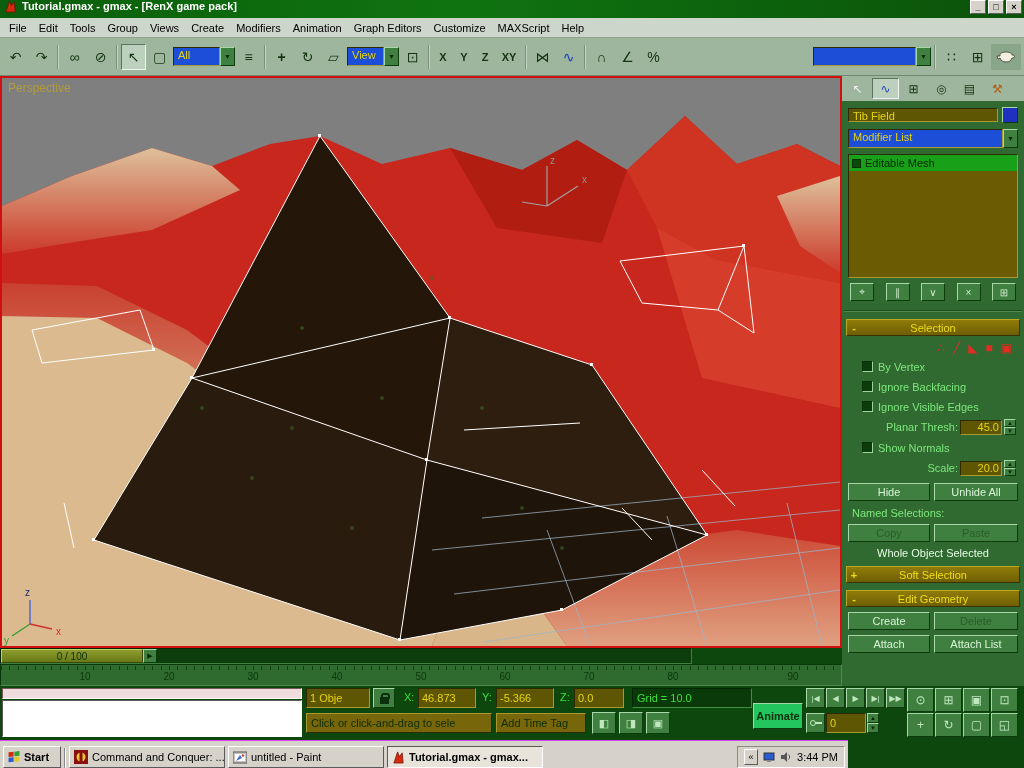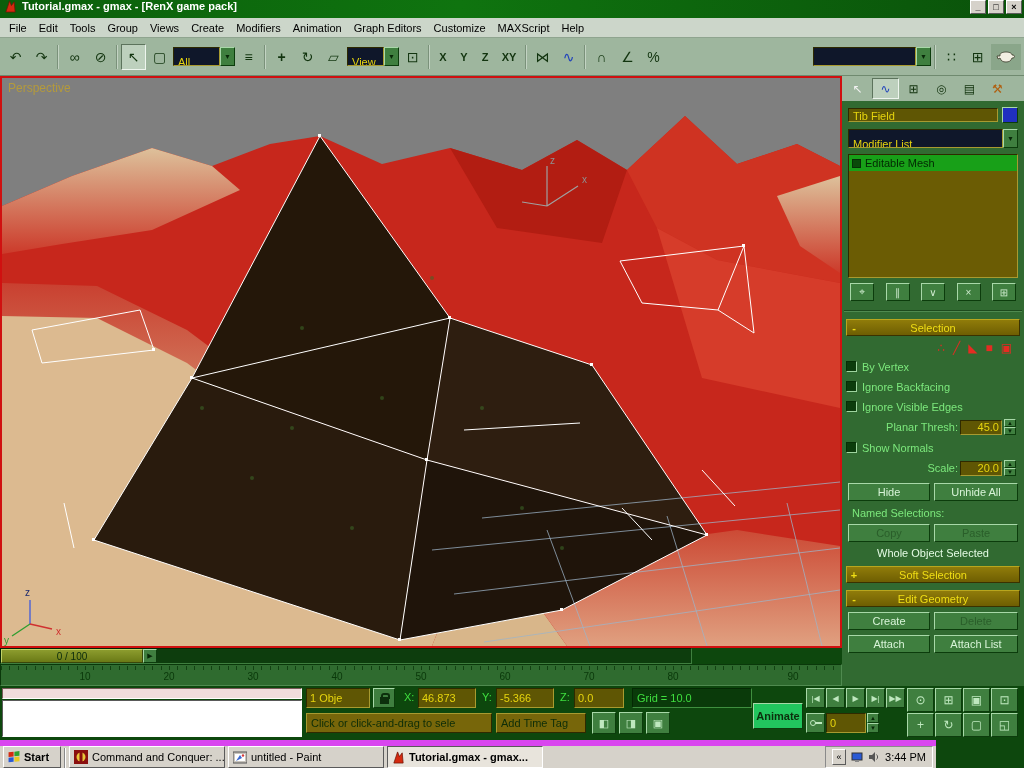--- a/index.html
+++ b/index.html
@@ -17,21 +17,21 @@
 .menu-item{padding:2px 6px}
 
 
 .toolbar{position:absolute;left:0;top:38px;width:1024px;height:38px;background:#9eb69e;border-bottom:1px solid #6f8a6f;display:flex;align-items:center;padding:0 3px;gap:1px}
 .tbtn{width:25px;height:26px;border:1px solid transparent;color:#12340f;font-size:14px;display:flex;align-items:center;justify-content:center;flex:none}
 .tbtn.pressed{background:#bdd0bd;border-color:#5c735c #eef5ee #eef5ee #5c735c}
 .tbtn .blue{color:#2244bb}
 .tsep{width:2px;height:24px;border-left:1px solid #7a917a;border-right:1px solid #c3d3c3;margin:0 2px;flex:none}
 .tspacer{flex:1}
 .dd{display:flex;height:19px;align-items:stretch;flex:none}
-.dd-val{background:#0f172a;border:1px solid;border-color:#2e2a00 #a89a30 #a89a30 #2e2a00;color:#e6d40e;font-size:11px;padding:8px 4px;flex:1;white-space:nowrap;overflow:hidden}
+.dd-val{background:#1d4ed8;border:1px solid;border-color:#2e2a00 #a89a30 #a89a30 #2e2a00;color:#e6d40e;font-size:11px;padding:1px 4px;flex:1;white-space:nowrap;overflow:hidden}
 .dd-arrow{width:15px;background:#3f7f3f;border:1px solid;border-color:#a8d8a8 #0c3c0c #0c3c0c #a8d8a8;color:#082808;font-size:7px;display:flex;align-items:center;justify-content:center}
 .axis-btn{width:20px;height:22px;font-size:11px;font-weight:bold}
 
 
 .viewport{position:absolute;left:0;top:76px;width:842px;height:572px;border:2px solid #d01010;background:#7f7f7f}
 .vp-label{position:absolute;left:6px;top:3px;color:#b49a3c;font-size:12px;z-index:2}
 
 
 .cpanel{position:absolute;left:842px;top:76px;width:182px;height:610px;background:#316a31;font-size:11px;overflow:hidden}
 .cp-tabs{height:25px;background:#9eb69e;display:flex;align-items:center;padding:1px 2px;gap:1px}
@@ -46,21 +46,21 @@
 .stack{margin:6px 6px 0;height:124px;background:#6b5c04;border:1px solid;border-color:#2e2a00 #a89a30 #a89a30 #2e2a00;overflow:hidden}
 .stack-row{height:16px;background:#18a018;display:flex;align-items:center;gap:4px;padding:0 3px;color:#032803}
 .stack-ico{width:9px;height:9px;background:#0a4a0a;border:1px solid #063006;flex:none}
 .stack-bar{display:flex;justify-content:space-between;margin:5px 8px 0}
 .sbtn{width:24px;height:18px;background:#3f7f3f;border:1px solid;border-color:#a8d8a8 #0c3c0c #0c3c0c #a8d8a8;color:#cfeccf;font-size:10px;display:flex;align-items:center;justify-content:center}
 .divider{height:2px;border-top:1px solid #1d4a1d;border-bottom:1px solid #4f8a4f;margin:9px 2px 0}
 .rollout{margin:7px 4px 0;height:17px;background:linear-gradient(#907c0a,#6e5e02);border:1px solid;border-color:#b8a61e #3a3200 #3a3200 #b8a61e;color:#f0de14;display:flex;align-items:center;font-size:11px}
 .rh-sign{width:14px;text-align:center;font-weight:bold}
 .rh-title{flex:1;text-align:center;margin-right:14px}
 .subobj{display:flex;justify-content:flex-end;gap:8px;padding:5px 12px 1px;color:#e42c22;font-size:12px}
-.cb-row{display:flex;align-items:center;gap:5px;padding-left:4px;height:19px;margin-top:1px}
+.cb-row{display:flex;align-items:center;gap:5px;padding-left:20px;height:19px;margin-top:1px}
 .cb{width:11px;height:11px;background:#0c3c0c;border:1px solid;border-color:#063006 #9fd49f #9fd49f #063006;flex:none}
 .cb-label{color:#7ce87c}
 .val-row{display:flex;align-items:center;justify-content:flex-end;gap:2px;padding-right:8px;height:20px;margin-top:1px}
 .lbl{color:#7ce87c}
 .num-field{width:42px;height:15px;text-align:right;padding:0 2px}
 .spin{display:flex;flex-direction:column;width:12px}
 .spin i{font-style:normal;height:8px;font-size:6px;background:#3f7f3f;border:1px solid;border-color:#a8d8a8 #0c3c0c #0c3c0c #a8d8a8;color:#082808;display:flex;align-items:center;justify-content:center}
 .btn-row{display:flex;justify-content:center;gap:4px;margin-top:5px;padding:0 6px}
 .gbtn{height:18px;background:#3f7f3f;border:1px solid;border-color:#a8d8a8 #0c3c0c #0c3c0c #a8d8a8;color:#d8f4d8;font-size:11px;display:flex;align-items:center;justify-content:center}
 .gbtn.dim{color:#2a5e2a}
@@ -89,21 +89,21 @@
 .prow{display:flex;gap:1px}
 .navgrid{display:grid;grid-template-columns:repeat(4,27px);grid-auto-rows:24px;gap:1px}
 .navgrid .pbtn{width:27px;height:24px;font-size:12px}
 .animate{background:#22c55e;color:#0c2f0c;font-weight:bold}
 .lock-icon{width:9px;height:7px;background:#0c2f0c;position:relative;margin-top:4px}
 .lock-icon::before{content:"";position:absolute;left:1px;top:-4px;width:5px;height:4px;border:2px solid #0c2f0c;border-bottom:none;border-radius:3px 3px 0 0}
 .key-icon{position:relative;width:6px;height:6px;border:1.5px solid #bfe8bf;border-radius:50%;margin-right:5px}
 .key-icon::after{content:"";position:absolute;left:4px;top:1px;width:7px;height:2px;background:#bfe8bf}
 
 
-.taskbar{position:absolute;left:0;top:740px;width:936px;height:28px;background:#d6d2ca;border-top:6px solid #d946ef;display:flex;align-items:flex-end;padding:0 3px;gap:3px;font-size:11px;color:#000}
+.taskbar{position:absolute;left:0;top:740px;width:848px;height:28px;background:#d6d2ca;border-top:1px solid #d946ef;display:flex;align-items:flex-end;padding:0 3px;gap:3px;font-size:11px;color:#000}
 .startbtn{width:58px;height:22px;border:1px solid;border-color:#fff #5a5a5a #5a5a5a #fff;display:flex;align-items:center;gap:3px;padding:0 3px;font-weight:bold}
 .taskbtn{width:156px;height:22px;border:1px solid;border-color:#fff #5a5a5a #5a5a5a #fff;display:flex;align-items:center;gap:4px;padding:0 4px;white-space:nowrap;overflow:hidden}
 .taskbtn.active{border-color:#5a5a5a #fff #fff #5a5a5a;background:#e8e4dc;font-weight:bold}
 .tsep2{width:2px;height:20px;border-left:1px solid #8a8a8a;border-right:1px solid #fff}
 .tray{margin-left:auto;height:22px;border:1px solid;border-color:#8a8a8a #fff #fff #8a8a8a;display:flex;align-items:center;gap:5px;padding:0 6px}
 .tray-chev{width:14px;height:16px;border:1px solid;border-color:#fff #5a5a5a #5a5a5a #fff;font-size:9px;display:flex;align-items:center;justify-content:center}
 svg{display:block}
 </style>
 </head>
 <body>

